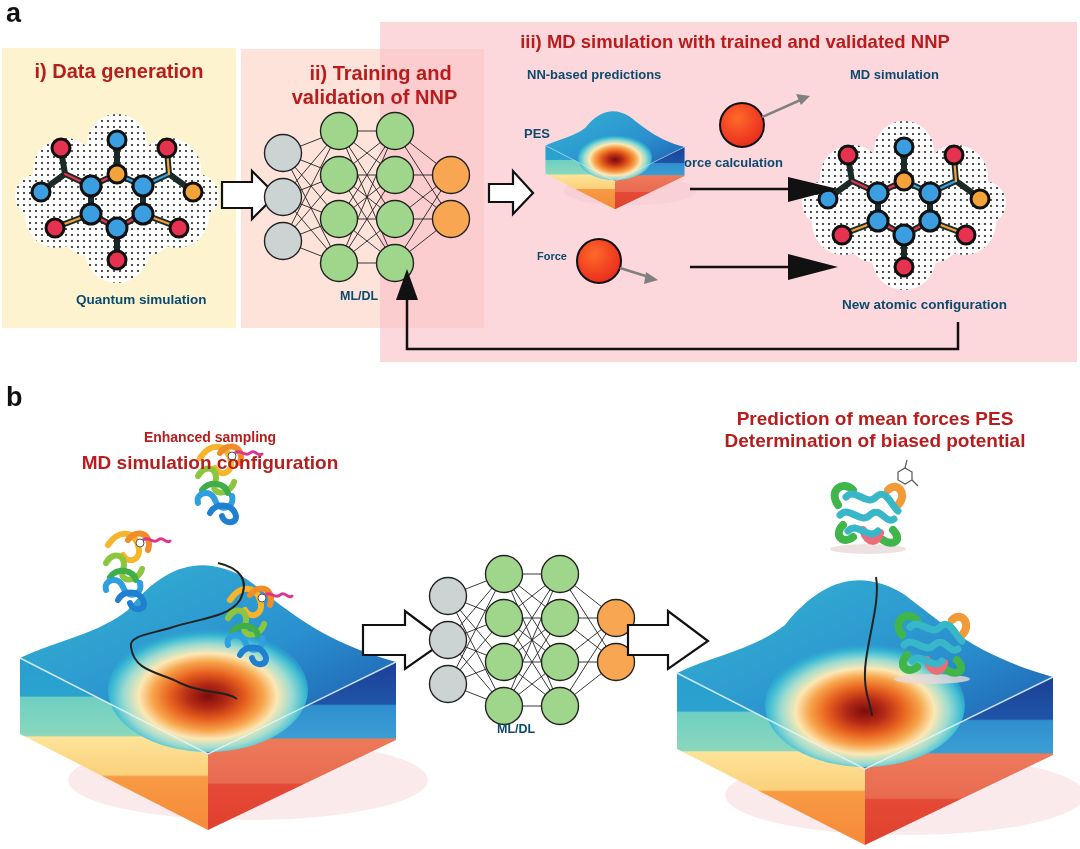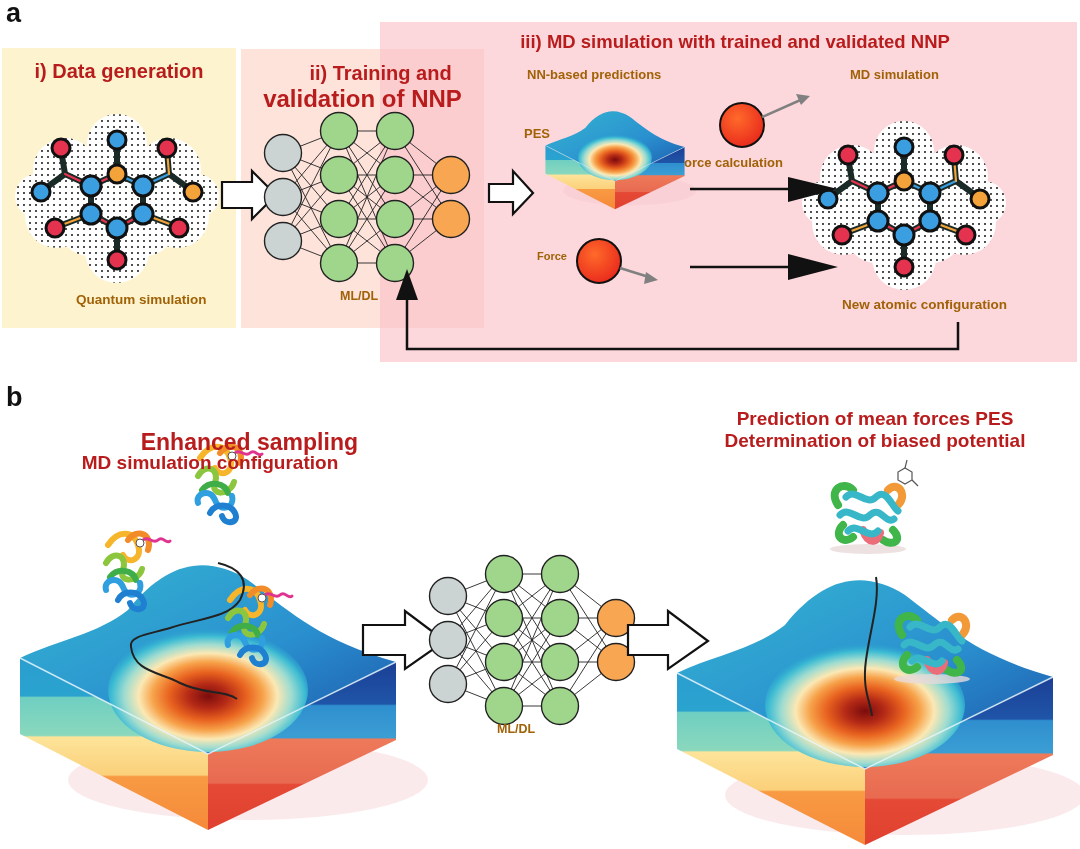--- a/index.html
+++ b/index.html
@@ -1,34 +1,34 @@
 <!DOCTYPE html>
 <html><head>
 <meta charset="utf-8">
 <style>
   html, body { margin:0; padding:0; background:#ffffff; }
   body { width:1080px; height:849px; position:relative; overflow:hidden; font-family:"Liberation Sans", sans-serif; }
   .panel-label { position:absolute; font-weight:bold; font-size:27px; color:#111; font-family:"Liberation Sans", sans-serif; }
   .panel-bg { position:absolute; }
   .title { position:absolute; font-weight:bold; color:#b91c1c; text-align:center; line-height:1.12; font-family:"Liberation Sans", sans-serif; }
-  .caption { position:absolute; font-weight:bold; color:#a16207; font-size:13.5px; white-space:nowrap; font-family:"Liberation Sans", sans-serif; }
+  .caption { position:absolute; font-weight:bold; color:#0c4a6e; font-size:13.5px; white-space:nowrap; font-family:"Liberation Sans", sans-serif; }
   svg { position:absolute; left:0; top:0; overflow:visible; }
 </style>
 </head>
 <body>
 
 <div class="panel-label" style="left:6px; top:-2px;">a</div>
 
 <div class="panel-bg" style="left:2px; top:48px; width:234px; height:280px; background:#fdf4cf;"></div>
 <div class="panel-bg" style="left:241px; top:49px; width:243px; height:279px; background:#fde3da;"></div>
 <div class="panel-bg" style="left:380px; top:22px; width:697px; height:340px; background:rgba(250,192,198,0.62);"></div>
 
 <div class="title" style="left:2px; top:60px; width:234px; font-size:20px;">i) Data generation</div>
 <div class="title" style="left:241px; top:62px; width:279px; font-size:20px;">ii) Training and</div>
-<div class="title" style="left:241px; top:86px; width:243px; font-size:24px;">validation of NNP</div>
+<div class="title" style="left:241px; top:86px; width:243px; font-size:20px;padding-left:12px;">validation of NNP</div>
 <div class="title" style="left:500px; top:32px; width:470px; font-size:18.5px;">iii) MD simulation with trained and validated NNP</div>
 
 <div class="caption" style="left:527px; top:67px; font-size:13px;">NN-based predictions</div>
 <div class="caption" style="left:850px; top:67px; font-size:13px;">MD simulation</div>
 <div class="caption" style="left:524px; top:115px; font-size:13px;margin-top:11px;">PES</div>
 <div class="caption" style="left:676px; top:155px; font-size:13px;">Force calculation</div>
 <div class="caption" style="left:537px; top:250px; font-size:11px;">Force</div>
 <div class="caption" style="left:810px; top:297px; font-size:13.5px;margin-left:32px;">New atomic configuration</div>
 <div class="caption" style="left:46px; top:292px;margin-left:30px;">Quantum simulation</div>
 <div class="caption" style="left:340px; top:289px; font-size:12.5px;">ML/DL</div>
@@ -366,17 +366,17 @@
       <g fill="none" stroke="#38b7c8" stroke-width="7" stroke-linecap="round">
         <path d="M-22,-18 C-12,-28 -2,-8 8,-18 C18,-28 24,-8 30,-4"></path>
         <path d="M-28,0 C-18,-10 -8,10 2,0 C12,-10 18,10 26,4"></path>
         <path d="M-20,16 C-10,6 0,26 10,16"></path>
       </g>
     </g>
   </defs>
 </svg>
 
 <div class="panel-label" style="left:6px; top:382px;">b</div>
-<div class="title" style="left:38px; top:430px; width:320px; font-size:23px;text-align:right;">Enhanced sampling</div>
+<div class="title" style="left:50px; top:430px; width:320px; font-size:14px;">Enhanced sampling</div>
 <div class="title" style="left:50px; top:452px; width:320px; font-size:19px;">MD simulation configuration</div>
 <div class="caption" style="left:497px; top:722px; font-size:12.5px;">ML/DL</div>
 <div class="title" style="left:690px; top:408px; width:370px; font-size:19px;">Prediction of mean forces PES</div>
 <div class="title" style="left:690px; top:430px; width:370px; font-size:19px;">Determination of biased potential</div>
 
 </body></html>

